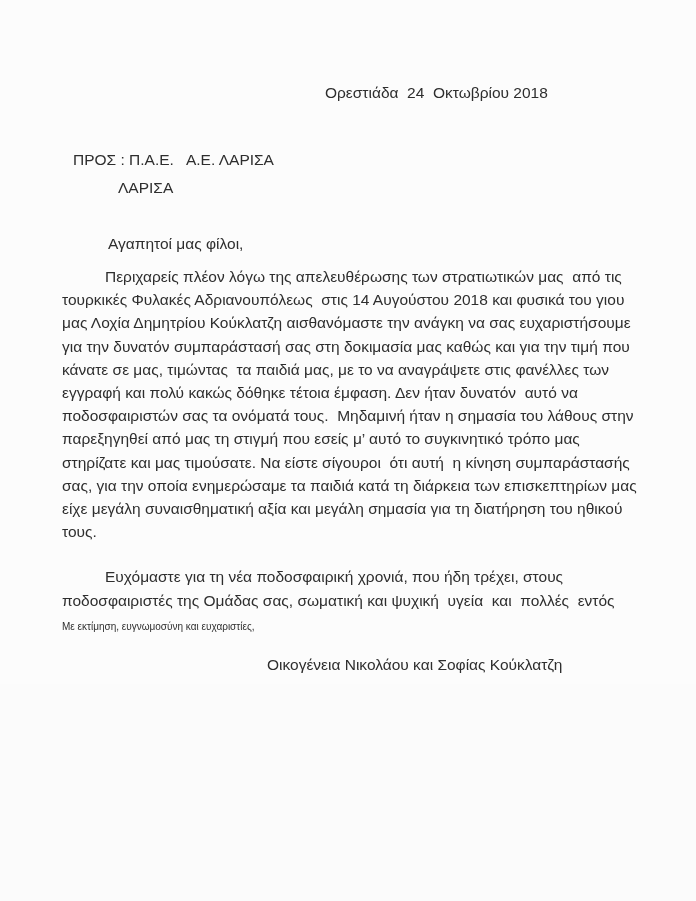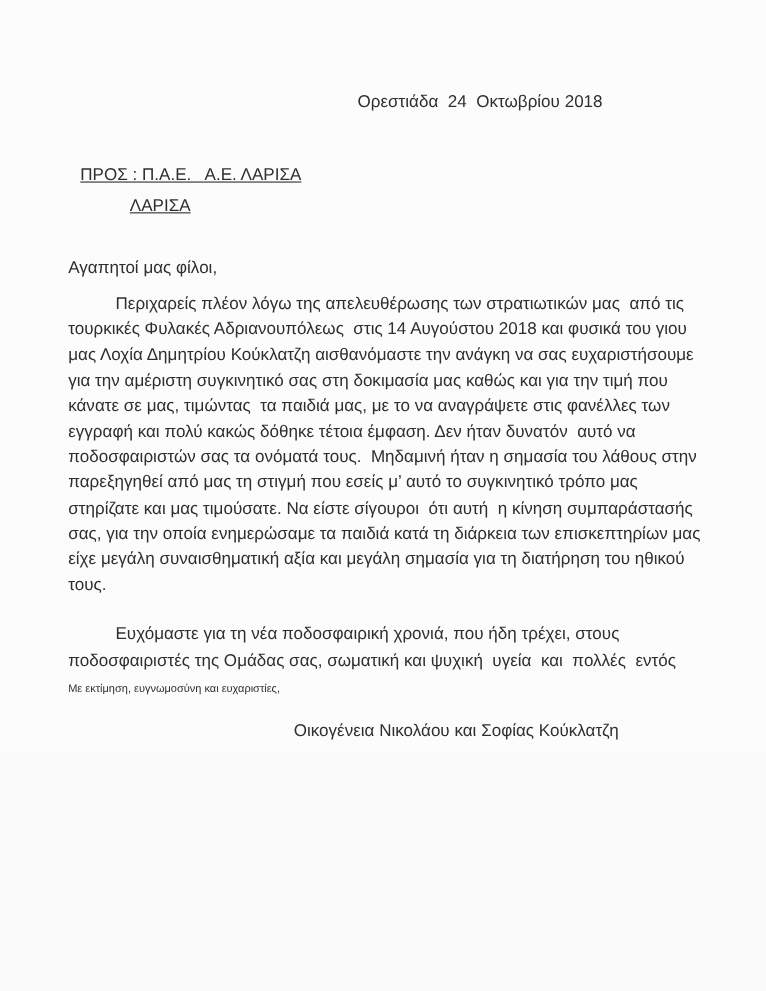--- a/index.html
+++ b/index.html
@@ -29,27 +29,27 @@
     margin-left: 263px;
     font-size: 15.5px;
     line-height: 20px;
     white-space: pre-wrap;
   }
   .recipient {
     margin-top: 43px;
     margin-left: 11px;
     font-size: 15.5px;
     line-height: 28px;
-    text-decoration: underline;
   }
   .recipient .line:nth-child(2) {
     margin-left: 45px;
   }
   .salutation {
     margin-top: 32px;
+    margin-left: 46px;
     font-size: 15.5px;
     line-height: 20px;
     white-space: pre-wrap;
   }
   .para {
     font-size: 15.5px;
     line-height: 23.2px;
   }
   .para .line:first-child {
     text-indent: 43px;
@@ -80,21 +80,21 @@
       <div class="line">ΠΡΟΣ : Π.Α.Ε.   Α.Ε. ΛΑΡΙΣΑ</div>
       <div class="line">ΛΑΡΙΣΑ</div>
     </div>
 
   <div class="salutation">Αγαπητοί μας φίλοι,</div>
 
   <div class="para para1">
       <div class="line">Περιχαρείς πλέον λόγω της απελευθέρωσης των στρατιωτικών μας  από τις</div>
       <div class="line">τουρκικές Φυλακές Αδριανουπόλεως  στις 14 Αυγούστου 2018 και φυσικά του γιου</div>
       <div class="line">μας Λοχία Δημητρίου Κούκλατζη αισθανόμαστε την ανάγκη να σας ευχαριστήσουμε</div>
-      <div class="line">για την αμέριστη συγκινητικό σας στη δοκιμασία μας καθώς και για την τιμή που</div>
+      <div class="line">για την δυνατόν συμπαράστασή σας στη δοκιμασία μας καθώς και για την τιμή που</div>
       <div class="line">κάνατε σε μας, τιμώντας  τα παιδιά μας, με το να αναγράψετε στις φανέλλες των</div>
       <div class="line">εγγραφή και πολύ κακώς δόθηκε τέτοια έμφαση. Δεν ήταν δυνατόν  αυτό να</div>
       <div class="line">ποδοσφαιριστών σας τα ονόματά τους.  Μηδαμινή ήταν η σημασία του λάθους στην</div>
       <div class="line">παρεξηγηθεί από μας τη στιγμή που εσείς μ’ αυτό το συγκινητικό τρόπο μας</div>
       <div class="line">στηρίζατε και μας τιμούσατε. Να είστε σίγουροι  ότι αυτή  η κίνηση συμπαράστασής</div>
       <div class="line">σας, για την οποία ενημερώσαμε τα παιδιά κατά τη διάρκεια των επισκεπτηρίων μας</div>
       <div class="line">είχε μεγάλη συναισθηματική αξία και μεγάλη σημασία για τη διατήρηση του ηθικού</div>
       <div class="line">τους.</div>
     </div>
 

